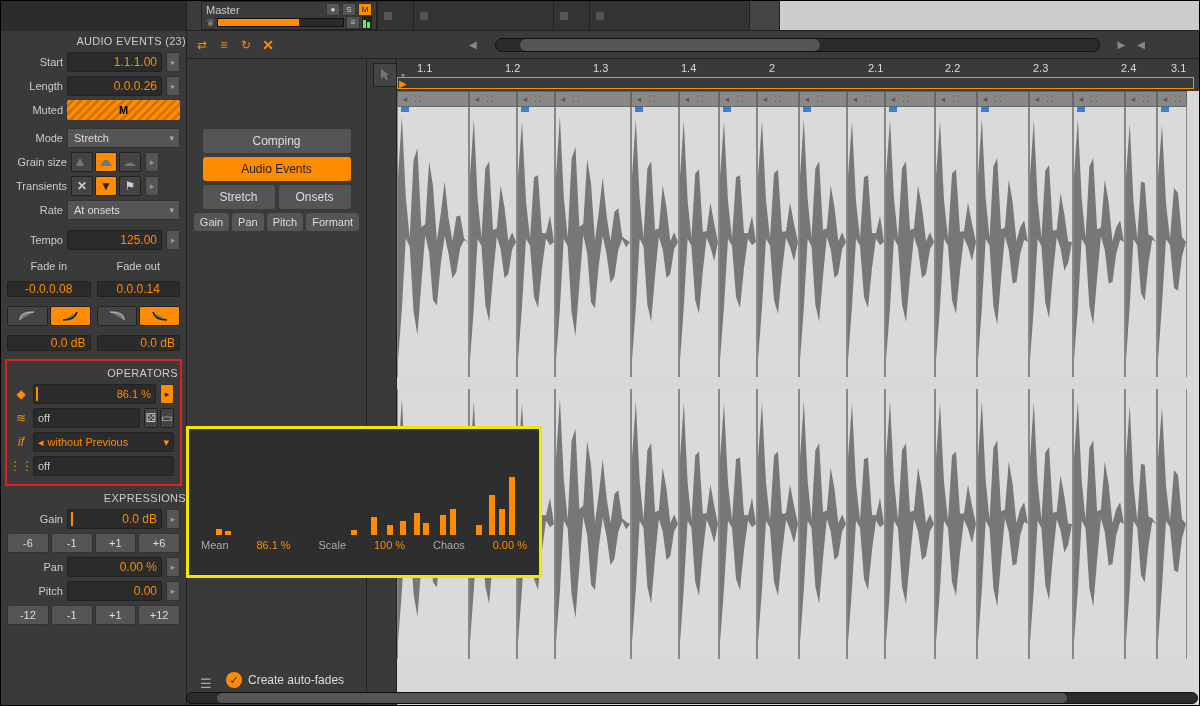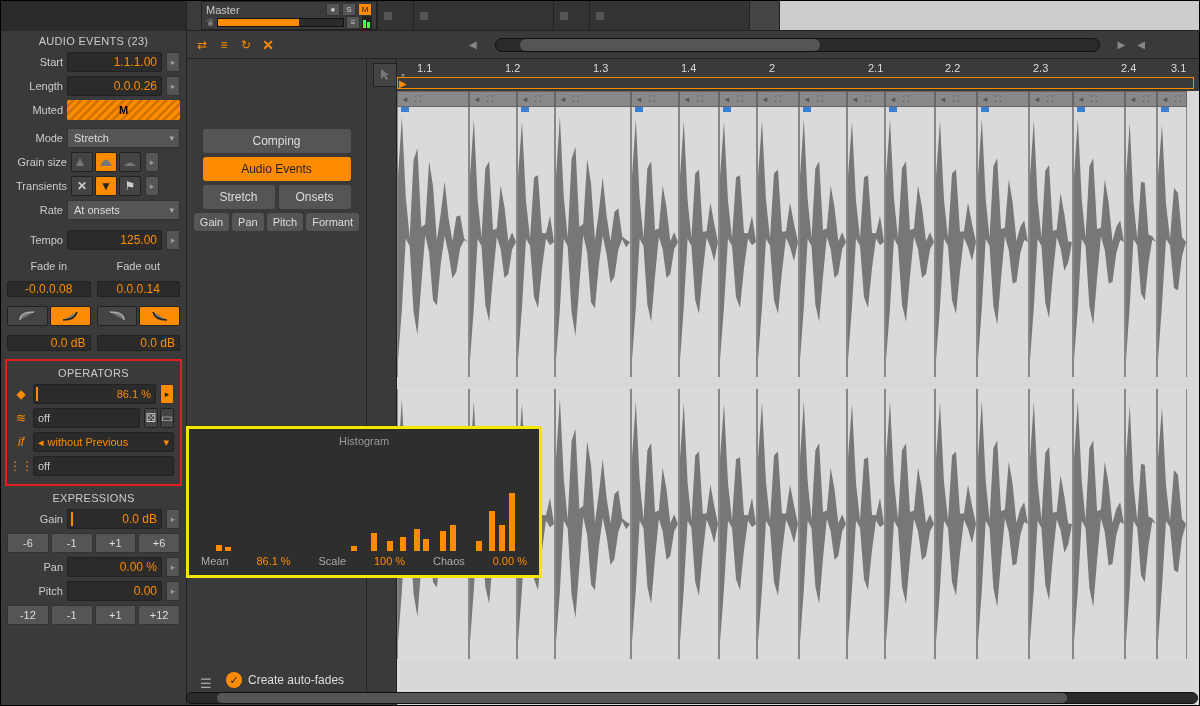--- a/index.html
+++ b/index.html
@@ -1,19 +1,19 @@
 <!DOCTYPE html>
 <html><head>
 <meta charset="utf-8">
 <style>
 *{box-sizing:border-box;margin:0;padding:0;font-family:"Segoe UI",Arial,sans-serif;user-select:none}
 body{background:#4a4a4a;width:1200px;height:706px;overflow:hidden;font-size:12px;color:#aaa}
 .app{display:flex;height:706px;border:1px solid #000}
 .left-panel{width:186px;background:#3a3a3a;display:flex;flex-direction:column;padding:0;border-right:1px solid #222}
-.section-title{text-align:center;color:#ccc;font-size:11px;padding:4px 0 3px;letter-spacing:.3px}
+.section-title{text-align:right;color:#ccc;font-size:11px;padding:4px 0 3px;letter-spacing:.3px}
 .row{display:flex;align-items:center;padding:2px 6px;gap:4px;font-size:12px}
 .lbl{width:56px;text-align:right;font-size:11px;color:#ccc}
 .val-box{flex:1;background:#2b2b2b;border:1px solid #222;height:20px;display:flex;align-items:center;justify-content:flex-end;padding:0 4px;color:#ff8c00;font-size:12px;border-radius:2px}
 .arrow-btn{width:14px;height:20px;background:#555;border:1px solid #333;display:flex;align-items:center;justify-content:center;color:#999;font-size:9px;border-radius:2px;cursor:pointer}
 .mute-box{flex:1;height:20px;background:repeating-linear-gradient(135deg,#ff8c00 0,#ff8c00 3px,#d47400 3px,#d47400 6px);display:flex;align-items:center;justify-content:center;color:#000;font-weight:bold;font-size:11px;border-radius:2px}
 .dropdown{flex:1;background:#555;border:1px solid #333;height:20px;display:flex;align-items:center;padding:0 6px;color:#ddd;font-size:11px;border-radius:2px;position:relative}
 .dropdown::after{content:"▾";position:absolute;right:5px;color:#aaa;font-size:9px}
 .toggle-group{display:flex;gap:2px}
 .tg-btn{width:22px;height:20px;background:#444;border:1px solid #222;display:flex;align-items:center;justify-content:center;font-size:12px;color:#ccc;border-radius:2px;cursor:pointer}
 .tg-btn.active{background:#ff8c00;color:#222}
@@ -548,21 +548,20 @@
               </svg></div>
             <div class="blue-mark" style="left: 764px;"></div>
           </div>
       </div>
     </div>
 
   </div>
 </div>
 
 <div class="histogram-panel">
-  <div class="hist-title">Histogram</div>
   <div class="hist-canvas" id="histcanvas">
       <div class="hist-bar" style="left: 16.5px; height: 6px;"></div>
       <div class="hist-bar" style="left: 26.4px; height: 4px;"></div>
       <div class="hist-bar" style="left: 151.8px; height: 5px;"></div>
       <div class="hist-bar" style="left: 171.6px; height: 18px;"></div>
       <div class="hist-bar" style="left: 188.1px; height: 10px;"></div>
       <div class="hist-bar" style="left: 201.3px; height: 14px;"></div>
       <div class="hist-bar" style="left: 214.5px; height: 22px;"></div>
       <div class="hist-bar" style="left: 224.4px; height: 12px;"></div>
       <div class="hist-bar" style="left: 240.9px; height: 20px;"></div>

